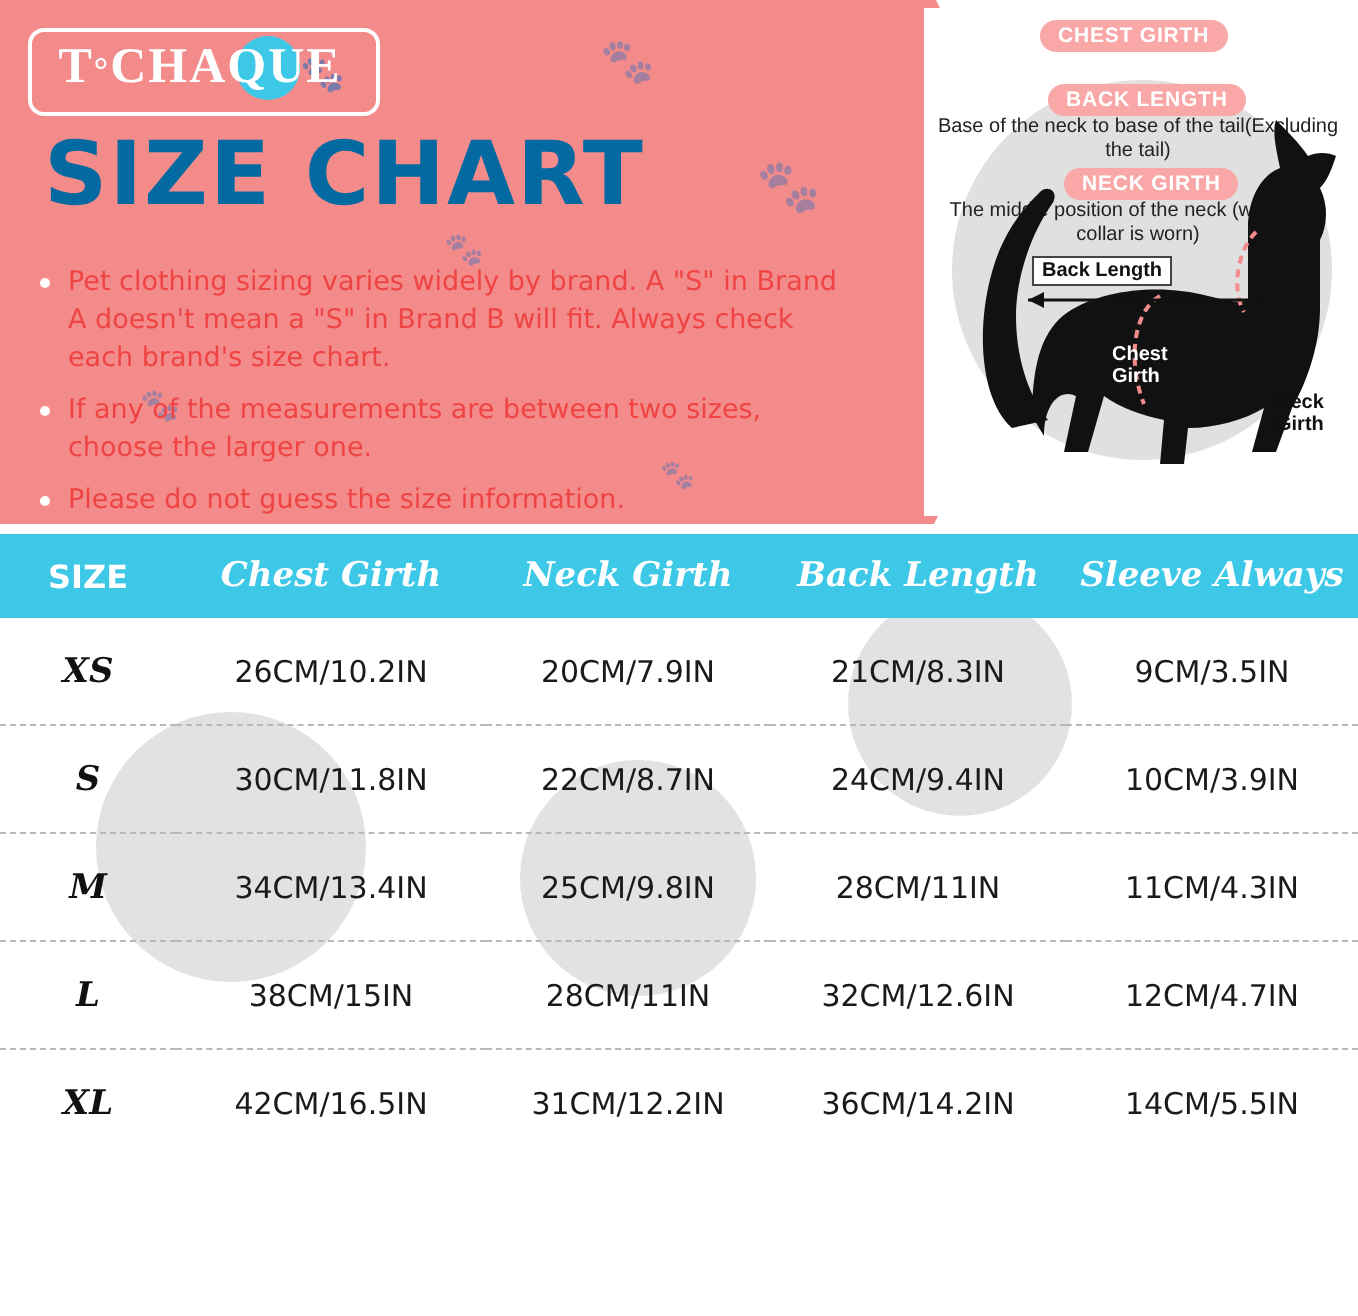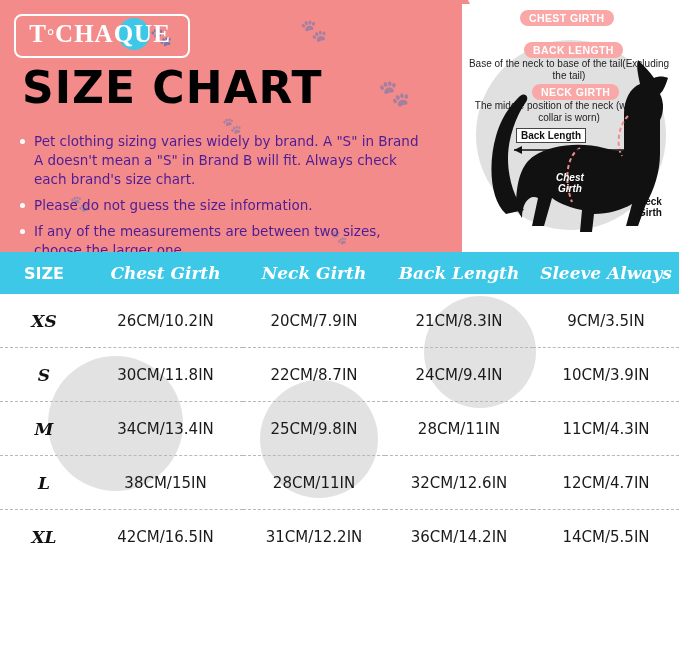--- a/index.html
+++ b/index.html
@@ -73,32 +73,32 @@
     background: #3ec8e8;
   }
   #logo-text span.over { position: relative; z-index: 3; }
 
   #chart-title {
     position: absolute;
     left: 22px; top: 62px;
     font-size: 44px;
     font-weight: bold;
     letter-spacing: 1px;
-    color: #000000;
+    color: #0369a1;
     font-family: "DejaVu Sans", sans-serif;
   }
 
   #bullets {
     position: absolute;
     left: 20px; top: 132px;
     width: 400px;
   }
   .bullet {
     position: relative;
-    color: #4c1d95;
+    color: #ef4444;
     font-size: 13.5px;
     line-height: 19px;
     padding-left: 14px;
     margin-bottom: 7px;
     font-family: "DejaVu Sans", sans-serif;
   }
   .bullet::before {
     content: "";
     position: absolute;
     left: 0; top: 7px;
@@ -160,21 +160,21 @@
     border: 1px solid #444;
     font-size: 10px;
     font-weight: bold;
     padding: 1px 4px;
     color: #111;
   }
 
   
   #table-wrap {
     position: absolute;
-    left: 0; top: 252px;
+    left: 0; top: 267px;
     width: 679px;
   }
   table {
     width: 679px;
     border-collapse: collapse;
     table-layout: fixed;
   }
   thead th {
     background: #3ec8e8;
     color: #ffffff;
@@ -242,22 +242,22 @@
   <div id="logo"></div>
   <div id="logo-dot"></div>
   <div id="logo-text">
     <span class="over">T</span><span class="over" style="font-size:18px;">°</span><span class="over">CHAQUE</span>
   </div>
 
   <div id="chart-title">SIZE CHART</div>
 
   <div id="bullets">
     <div class="bullet">Pet clothing sizing varies widely by brand. A "S" in Brand A doesn't mean a "S" in Brand B will fit. Always check each brand's size chart.</div>
+    <div class="bullet">If any of the measurements are between two sizes, choose the larger one.</div>
     <div class="bullet">Please do not guess the size information.</div>
-    <div class="bullet">If any of the measurements are between two sizes, choose the larger one.</div>
   </div>
 
   <div id="diagram">
     <div id="diagram-circle"></div>
 
     <div class="legend-chip" style="left:58px; top:6px;">CHEST GIRTH</div>
 
     <div class="legend-chip" style="left:62px; top:38px;">BACK LENGTH</div>
     <div class="legend-desc" style="top:54px;">Base of the neck to base of the tail(Excluding the tail)</div>
 
@@ -280,21 +280,21 @@
 
       <path d="M166 112 C156 122 154 142 160 152" fill="none" stroke="#f48b8b" stroke-width="2" stroke-dasharray="4 3"></path>
 
       <path d="M52 146 L170 146" fill="none" stroke="#111" stroke-width="1.6"></path>
       <path d="M52 146 l8 -4 l0 8 Z" fill="#111"></path>
       <path d="M170 146 l-8 -4 l0 8 Z" fill="#111"></path>
     </svg>
 
     <div id="backlength-box">Back Length</div>
 
-    <div class="dimlabel" style="left:94px; top:168px; color:#ffffff; text-align:center;font-style:italic;">
+    <div class="dimlabel" style="left:94px; top:168px; color:#ffffff; text-align:left;">
       <span>Chest</span><br>
       <span>Girth</span>
     </div>
 
     <div class="dimlabel" style="left:176px; top:192px; ">
       <span>Neck</span><br>
       <span>Girth</span>
     </div>
   </div>
 </div>

